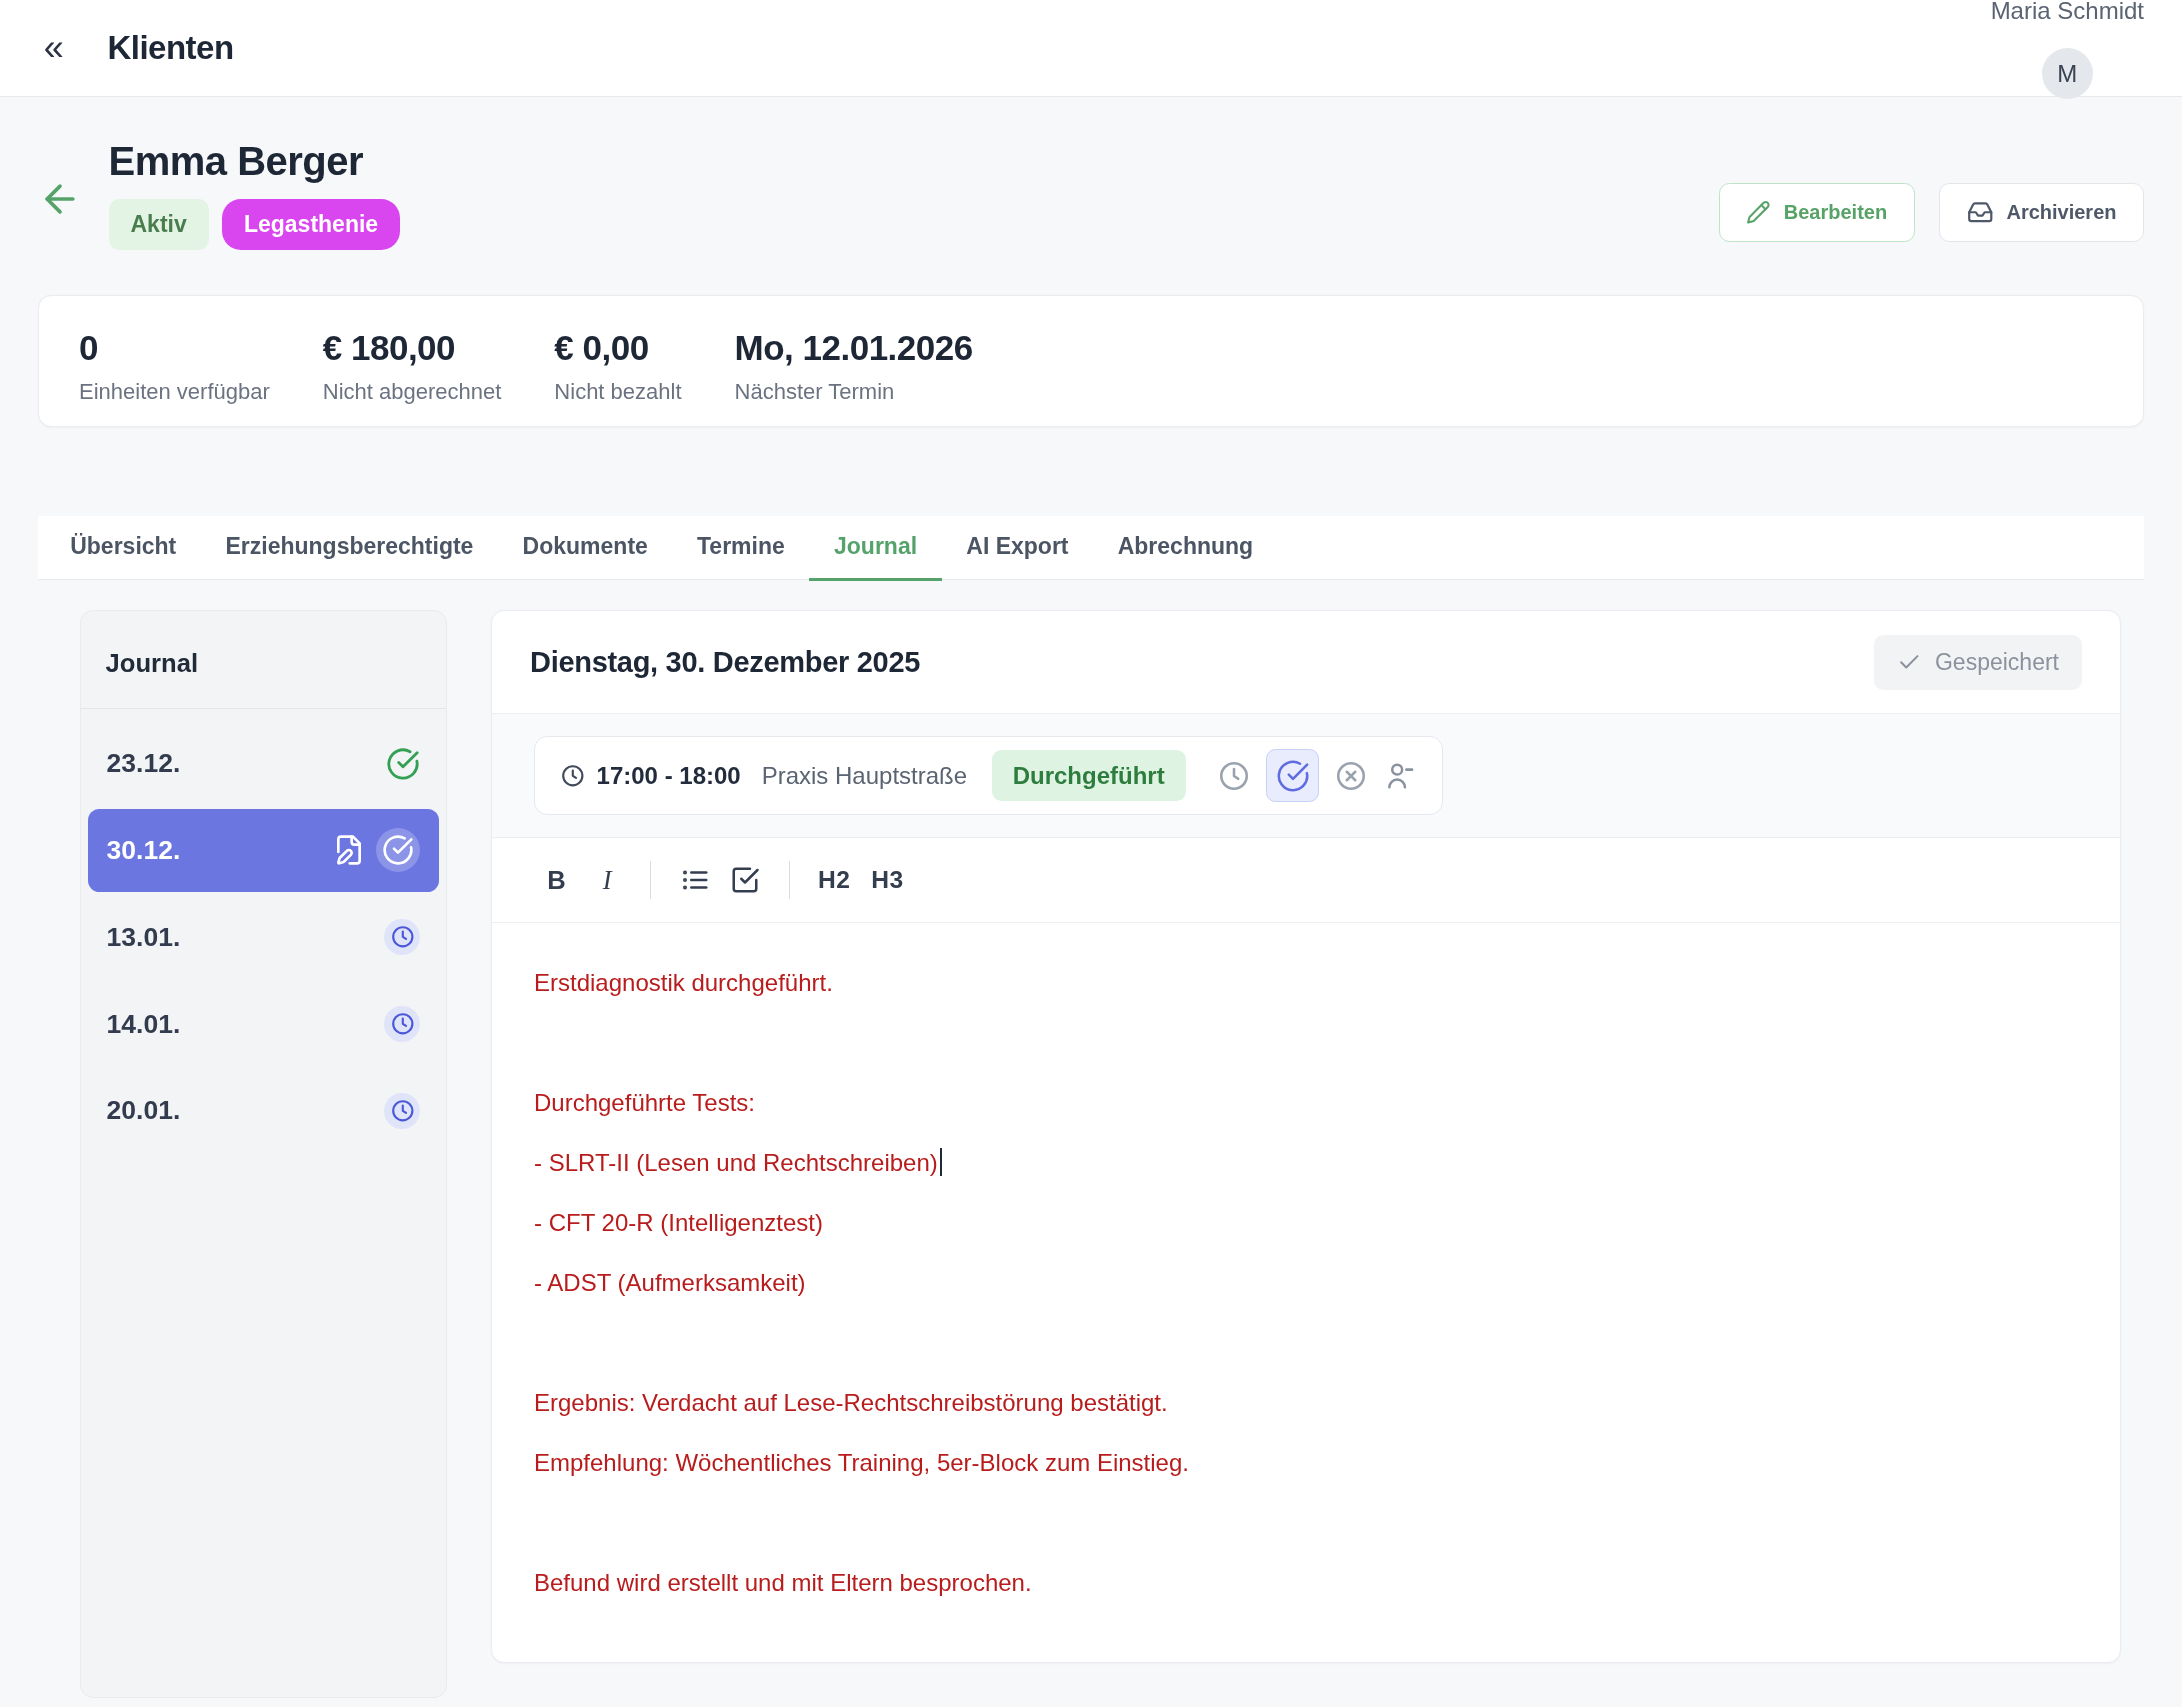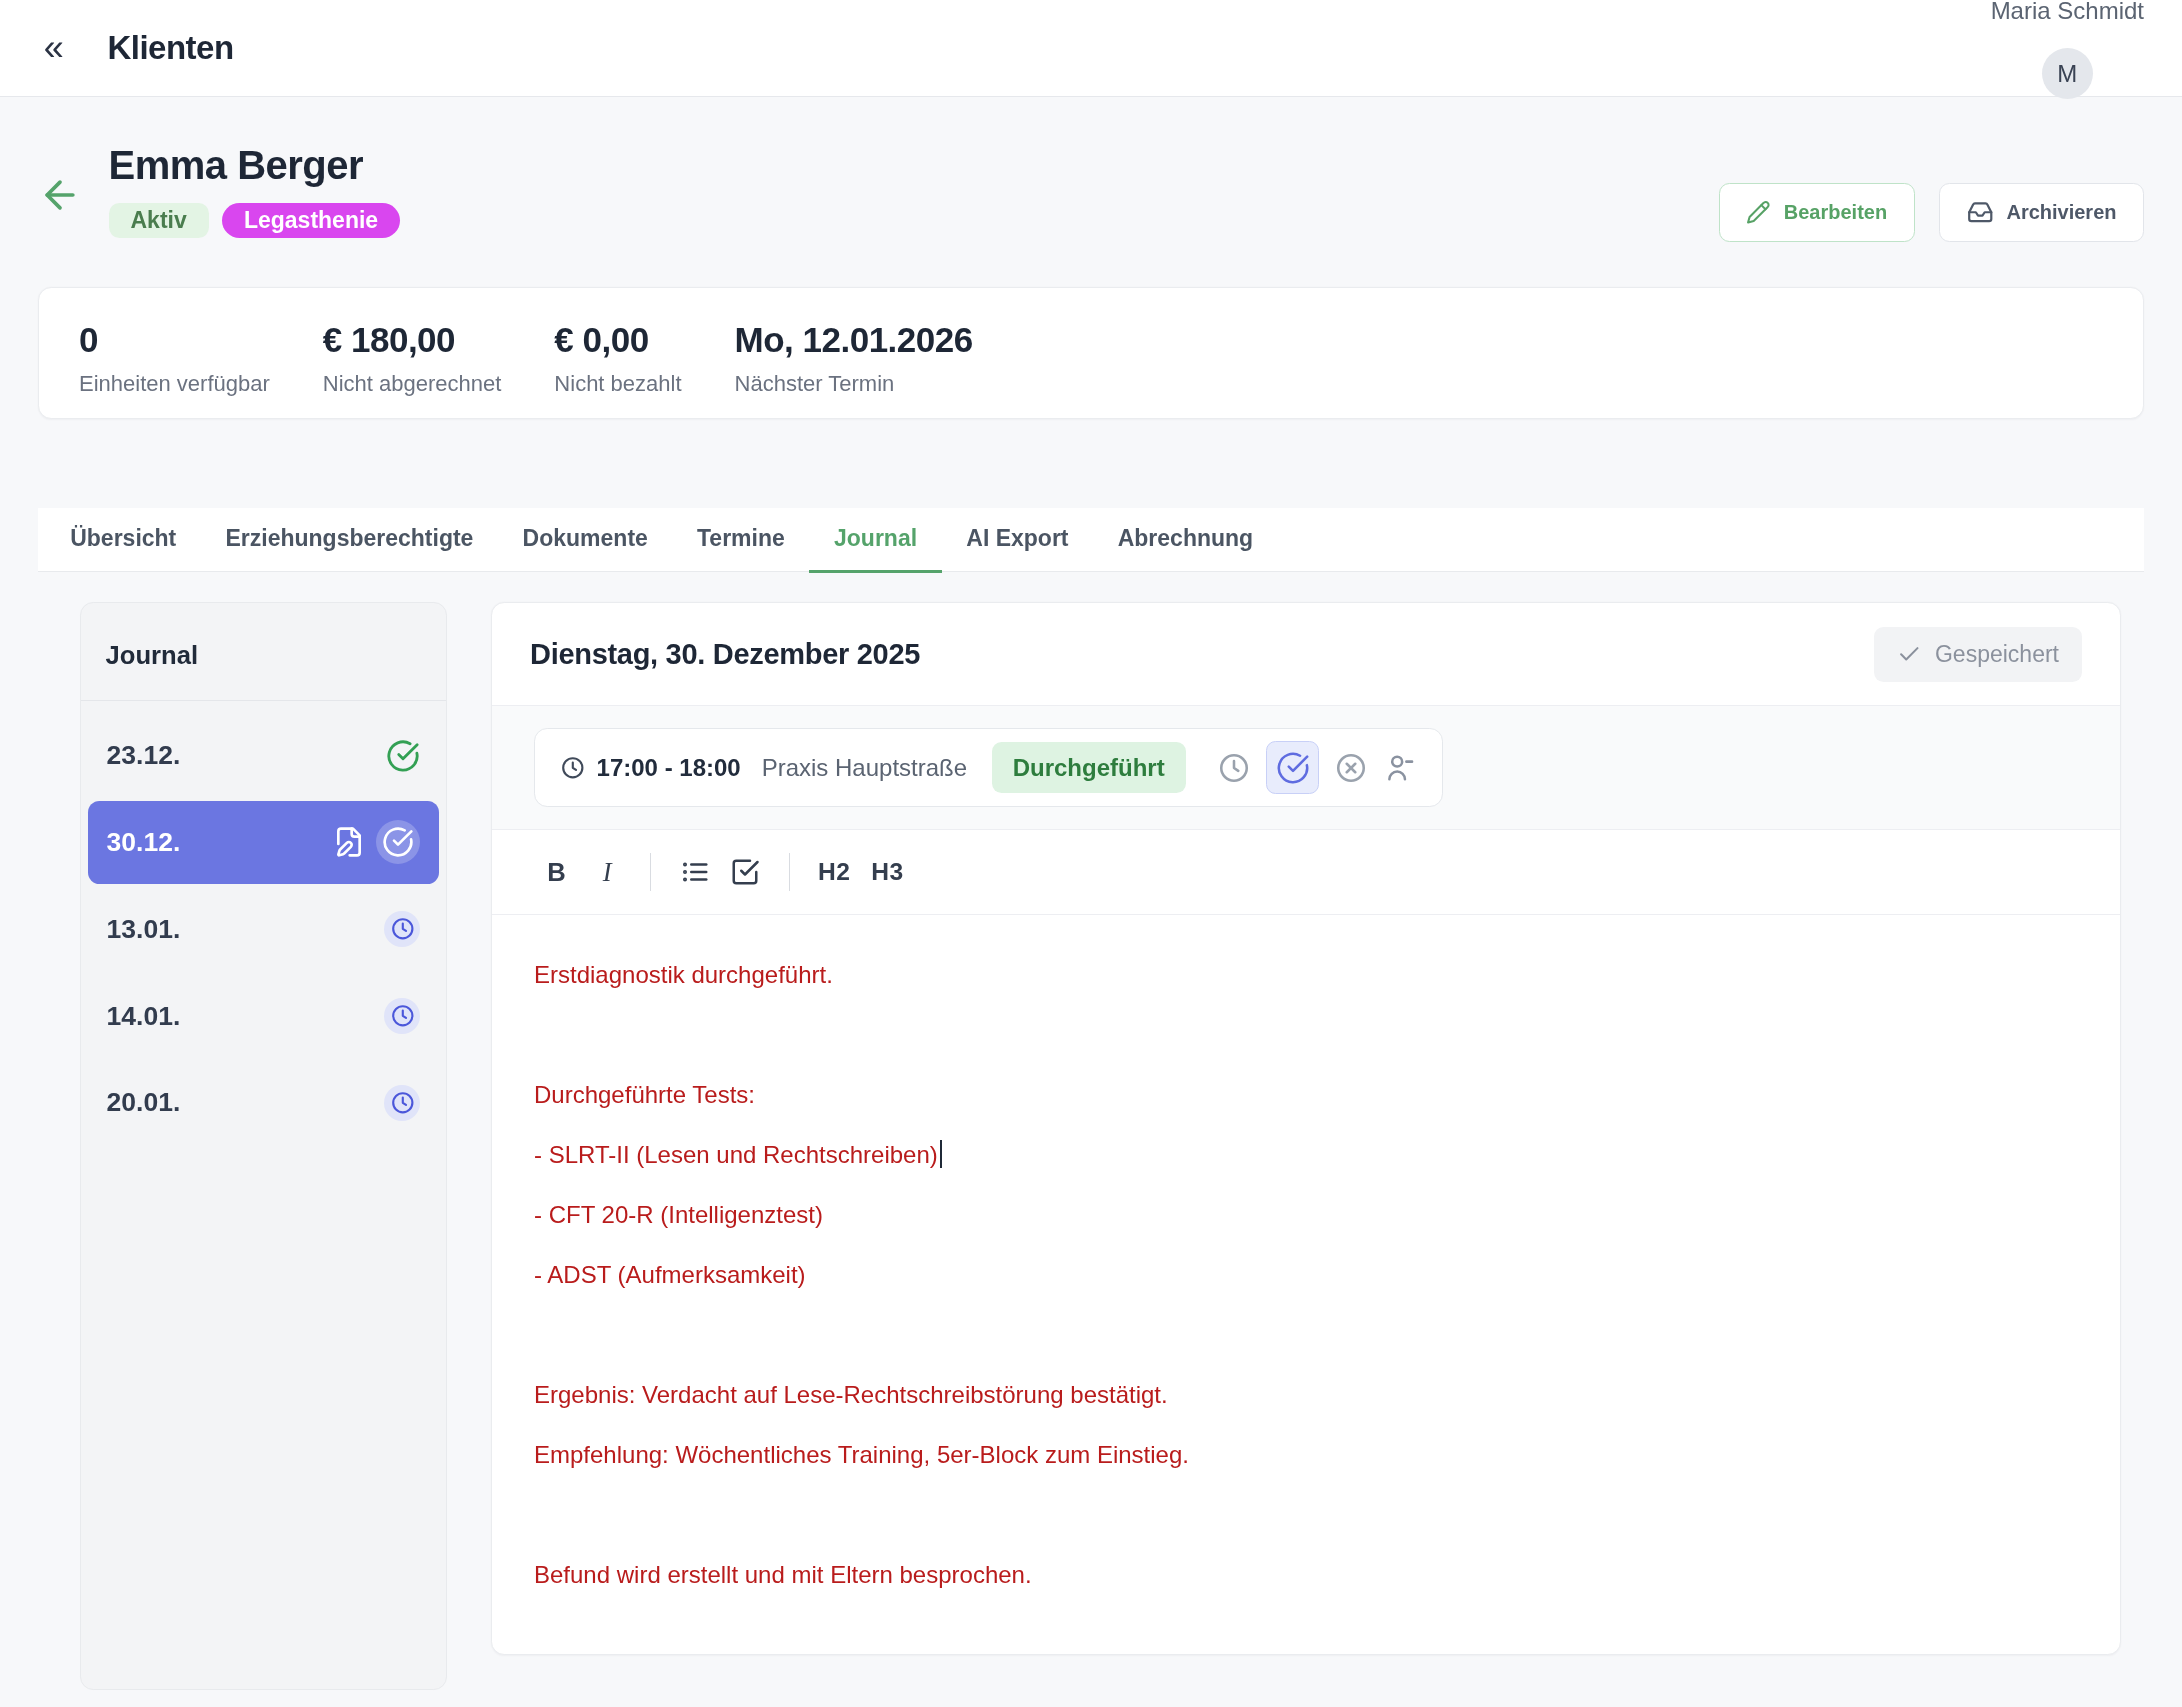--- a/index.html
+++ b/index.html
@@ -24,21 +24,21 @@
     display:flex; align-items:center; justify-content:center;
     font-size:24px; color:#3a4354;
   }
 
   
   .client-header { display:flex; padding:42px 38px 0 38px; }
   .client-left { display:flex; align-items:center; gap:26.5px; }
   .back-arrow { margin-top:9.5px; cursor:pointer; }
   .client-name { font-size:40px; font-weight:bold; letter-spacing:-0.5px; color:#1e2736; }
   .badge-row { display:flex; gap:13.2px; margin-top:15px; }
-  .badge { font-size:23px; font-weight:bold; padding:4px 22px; border-radius:10.4px; }
+  .badge { font-size:23px; font-weight:bold; padding:12px 22px; border-radius:10.4px; }
   .badge-active { background:#e3f4e4; color:#4a7d4e; }
   .badge-diagnosis { background:#d946ef; color:#ffffff; border-radius:19px; }
   .header-actions { margin-left:auto; display:flex; gap:24.6px; align-self:flex-start; margin-top:44px; }
   .btn {
     display:flex; align-items:center; gap:13.2px; height:59px; padding:0 26.5px;
     background:#ffffff; border-radius:10.4px; font-size:20px; font-weight:bold; cursor:pointer;
   }
   .btn-edit { border:0.9px solid #bfe3c8; color:#57a266; }
   .btn-archive { border:0.9px solid #e2e5ea; color:#4e5868; }
 

